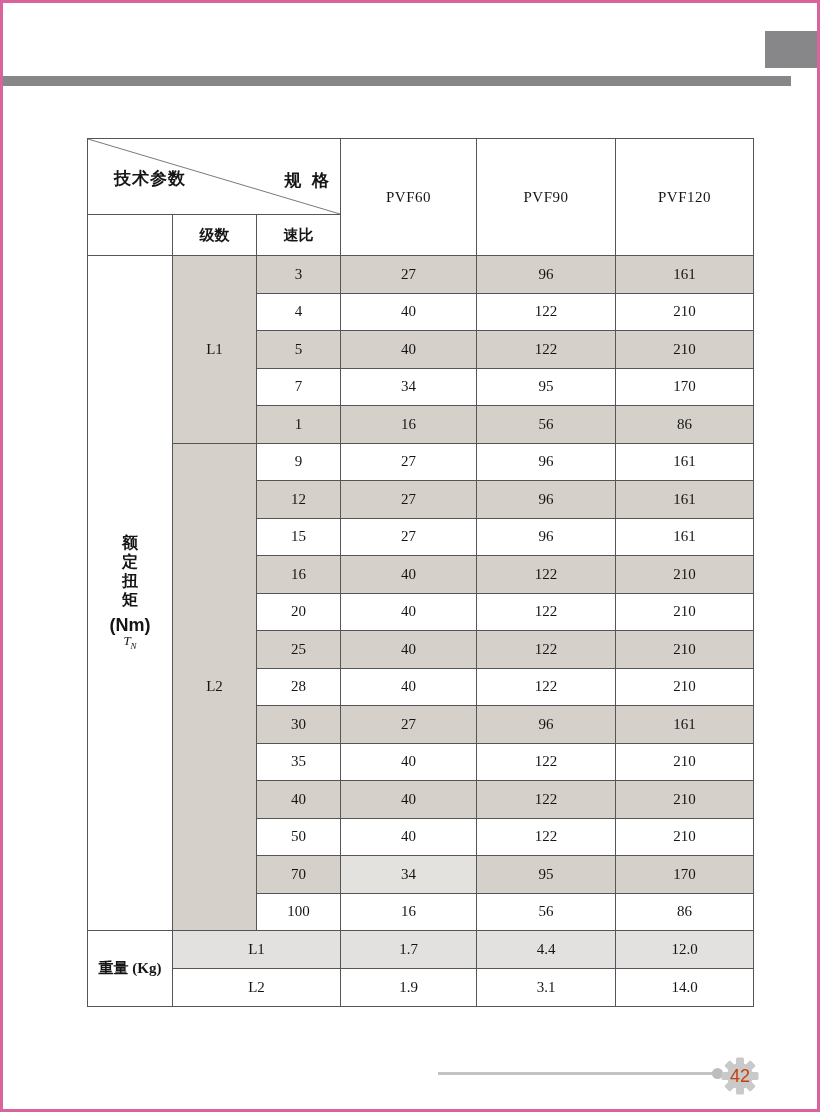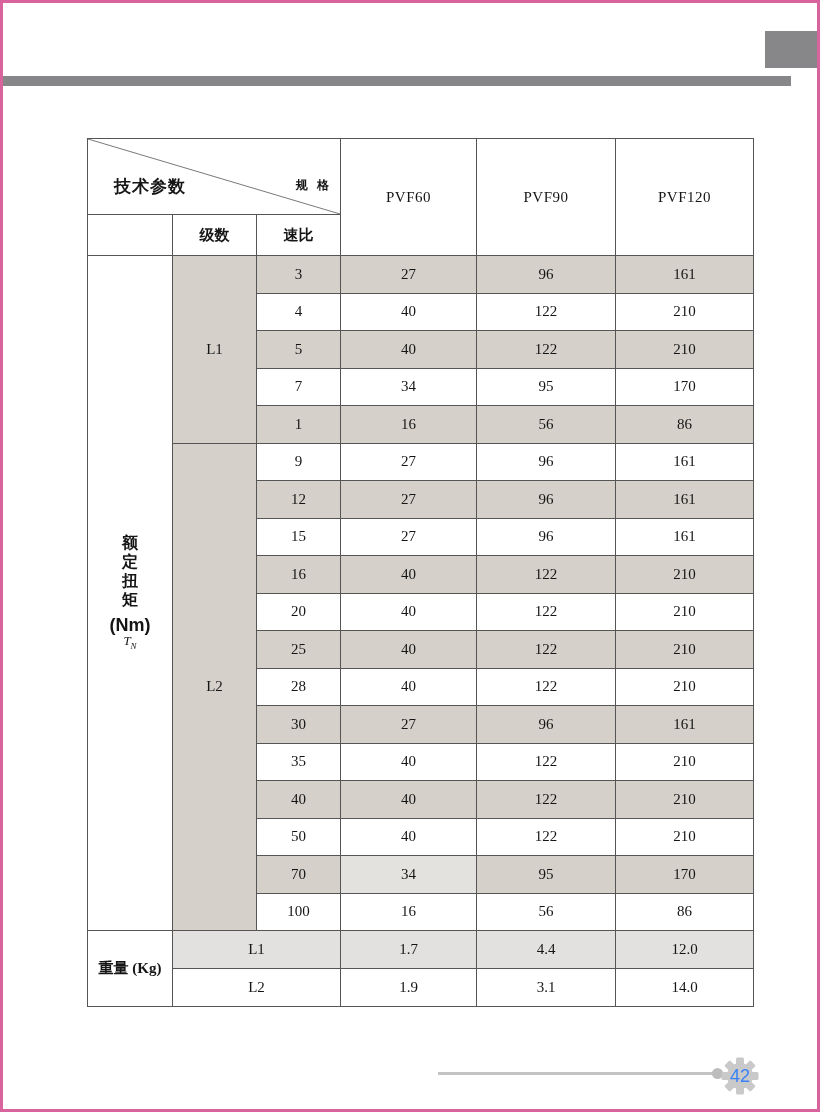--- a/index.html
+++ b/index.html
@@ -13,22 +13,22 @@
   table.spec td{border:1px solid #555;padding:0;text-align:center;vertical-align:middle;
         font-family:"Liberation Serif",serif;font-size:15px;color:#151515;background:#ffffff;}
   tr.h1{height:76px;} tr.h2{height:41px;} tr.dr{height:37.5px;} tr.wr{height:38px;}
 
   td.pvf{font-family:"Liberation Sans",sans-serif;font-size:15px;letter-spacing:0.5px;}
   td.cjk{font-family:"Liberation Sans",sans-serif;font-weight:bold;font-size:16px;margin-top:42px;}
 
   td.diag{position:relative;background:#ffffff;}
   td.diag svg{position:absolute;inset:0;width:100%;height:100%;}
   .diag-tr{position:absolute;right:8px;top:30px;font-family:"Liberation Sans",sans-serif;
-        font-weight:bold;font-size:12px;letter-spacing:3px;margin-top:8px;}
-  .diag-bl{position:absolute;left:26px;bottom:16px;font-family:"Liberation Sans",sans-serif;
+        font-weight:bold;font-size:17px;letter-spacing:3px;}
+  .diag-bl{position:absolute;left:26px;bottom:24px;font-family:"Liberation Sans",sans-serif;
         font-weight:bold;font-size:17px;letter-spacing:1px;}
 
   tr.g td{background:#d5d1ca;}
   td.grp{background:#d5d1ca !important;font-size:14px;}
   td.vlabel{background:#ffffff !important;}
   td.lite{background:#e4e2df !important;}
   tr.wg td{background:#e2e1df;}
   td.wlabel{background:#ffffff !important;font-family:"Liberation Sans",sans-serif;
         font-weight:bold;font-size:15px;margin-top:8px;}
   td.wgrade{font-size:14px;}
@@ -37,21 +37,21 @@
   .vchar{font-family:"Liberation Sans",sans-serif;font-weight:bold;font-size:16px;line-height:19px;}
   .vunit{font-family:"Liberation Sans",sans-serif;font-weight:bold;font-size:18px;line-height:16px;margin-top:8px;}
   .vsym{font-family:"Liberation Serif",serif;font-style:italic;font-size:13px;line-height:15px;}
   .vsym sub{font-size:9px;}
 
   .fline{position:absolute;left:438px;top:1072px;width:276px;height:3px;background:#c3c3c3;}
   .fdot{position:absolute;left:712px;top:1068px;width:11px;height:11px;border-radius:50%;background:#bdbdbd;}
   .gearbox{position:absolute;left:720px;top:1056px;width:40px;height:40px;}
   .pagenum{position:absolute;left:720px;top:1056px;width:40px;height:40px;display:flex;
         align-items:center;justify-content:center;font-family:"Liberation Sans",sans-serif;
-        font-size:18px;color:#3b82f6;}
+        font-size:18px;color:#c2410c;}
 </style>
 </head>
 <body>
 
 <div class="page">
   <div class="deco-square"></div>
   <div class="deco-bar"></div>
 
   <table class="spec">
     <colgroup>

